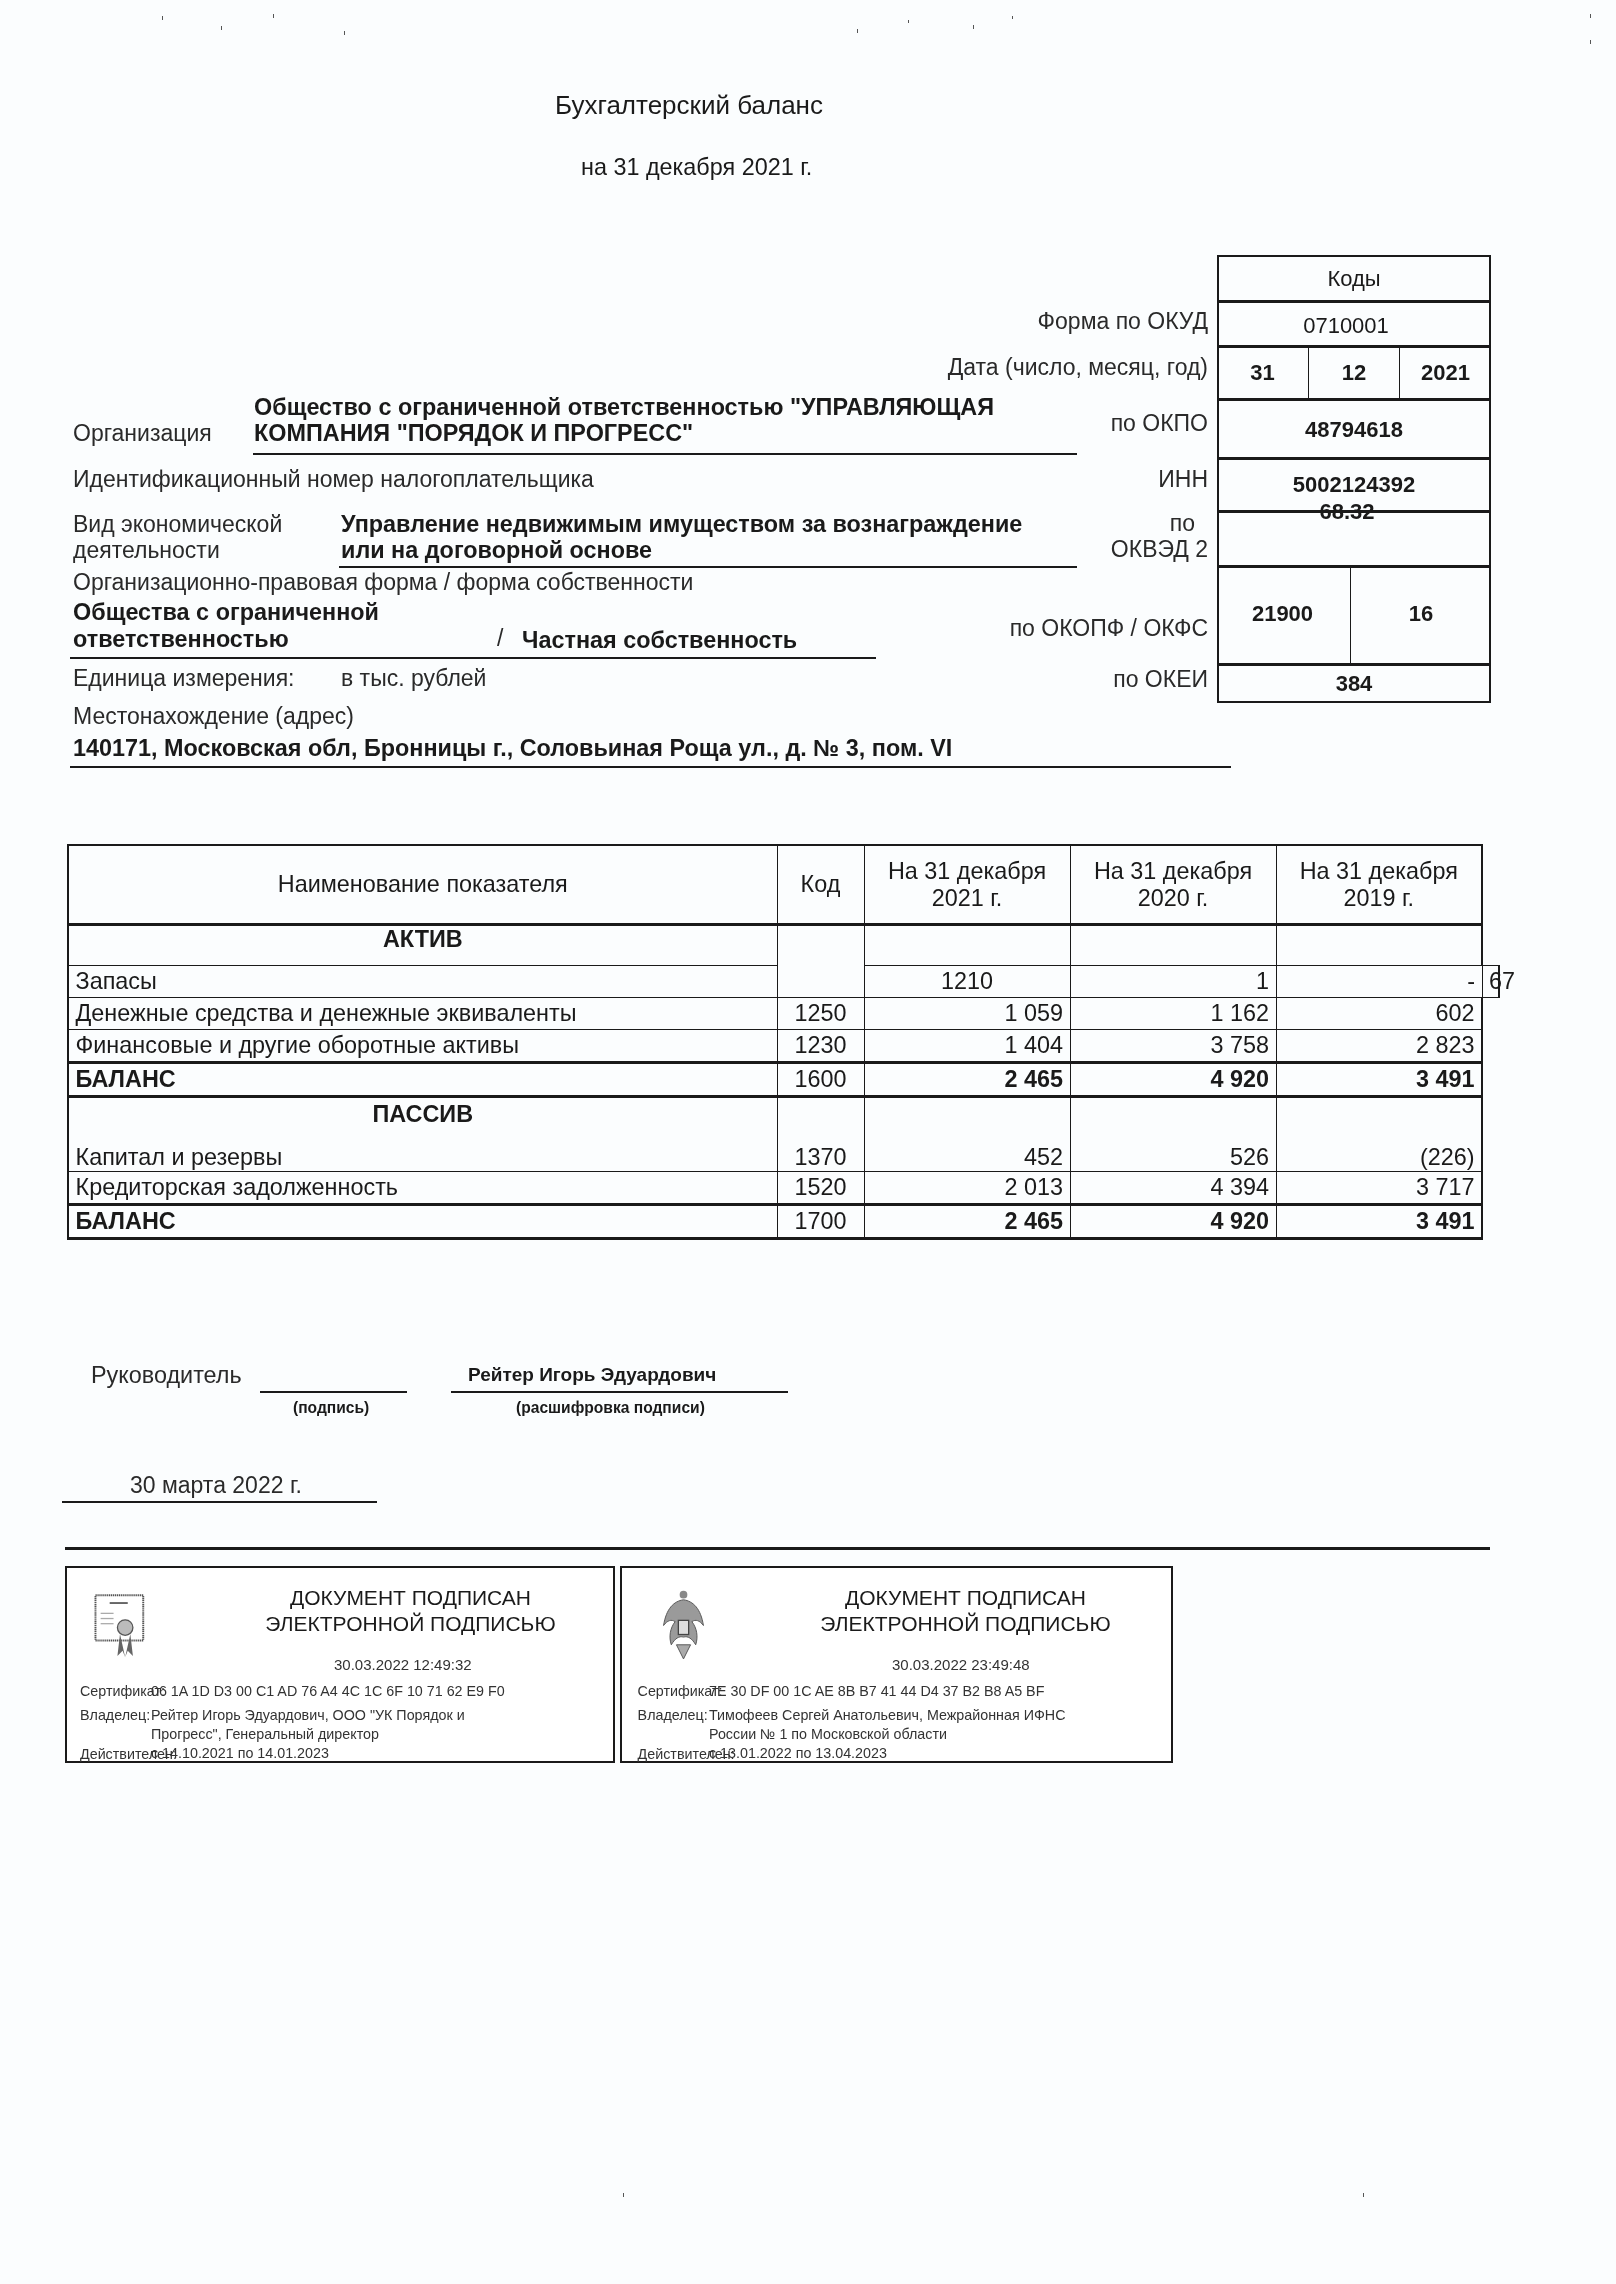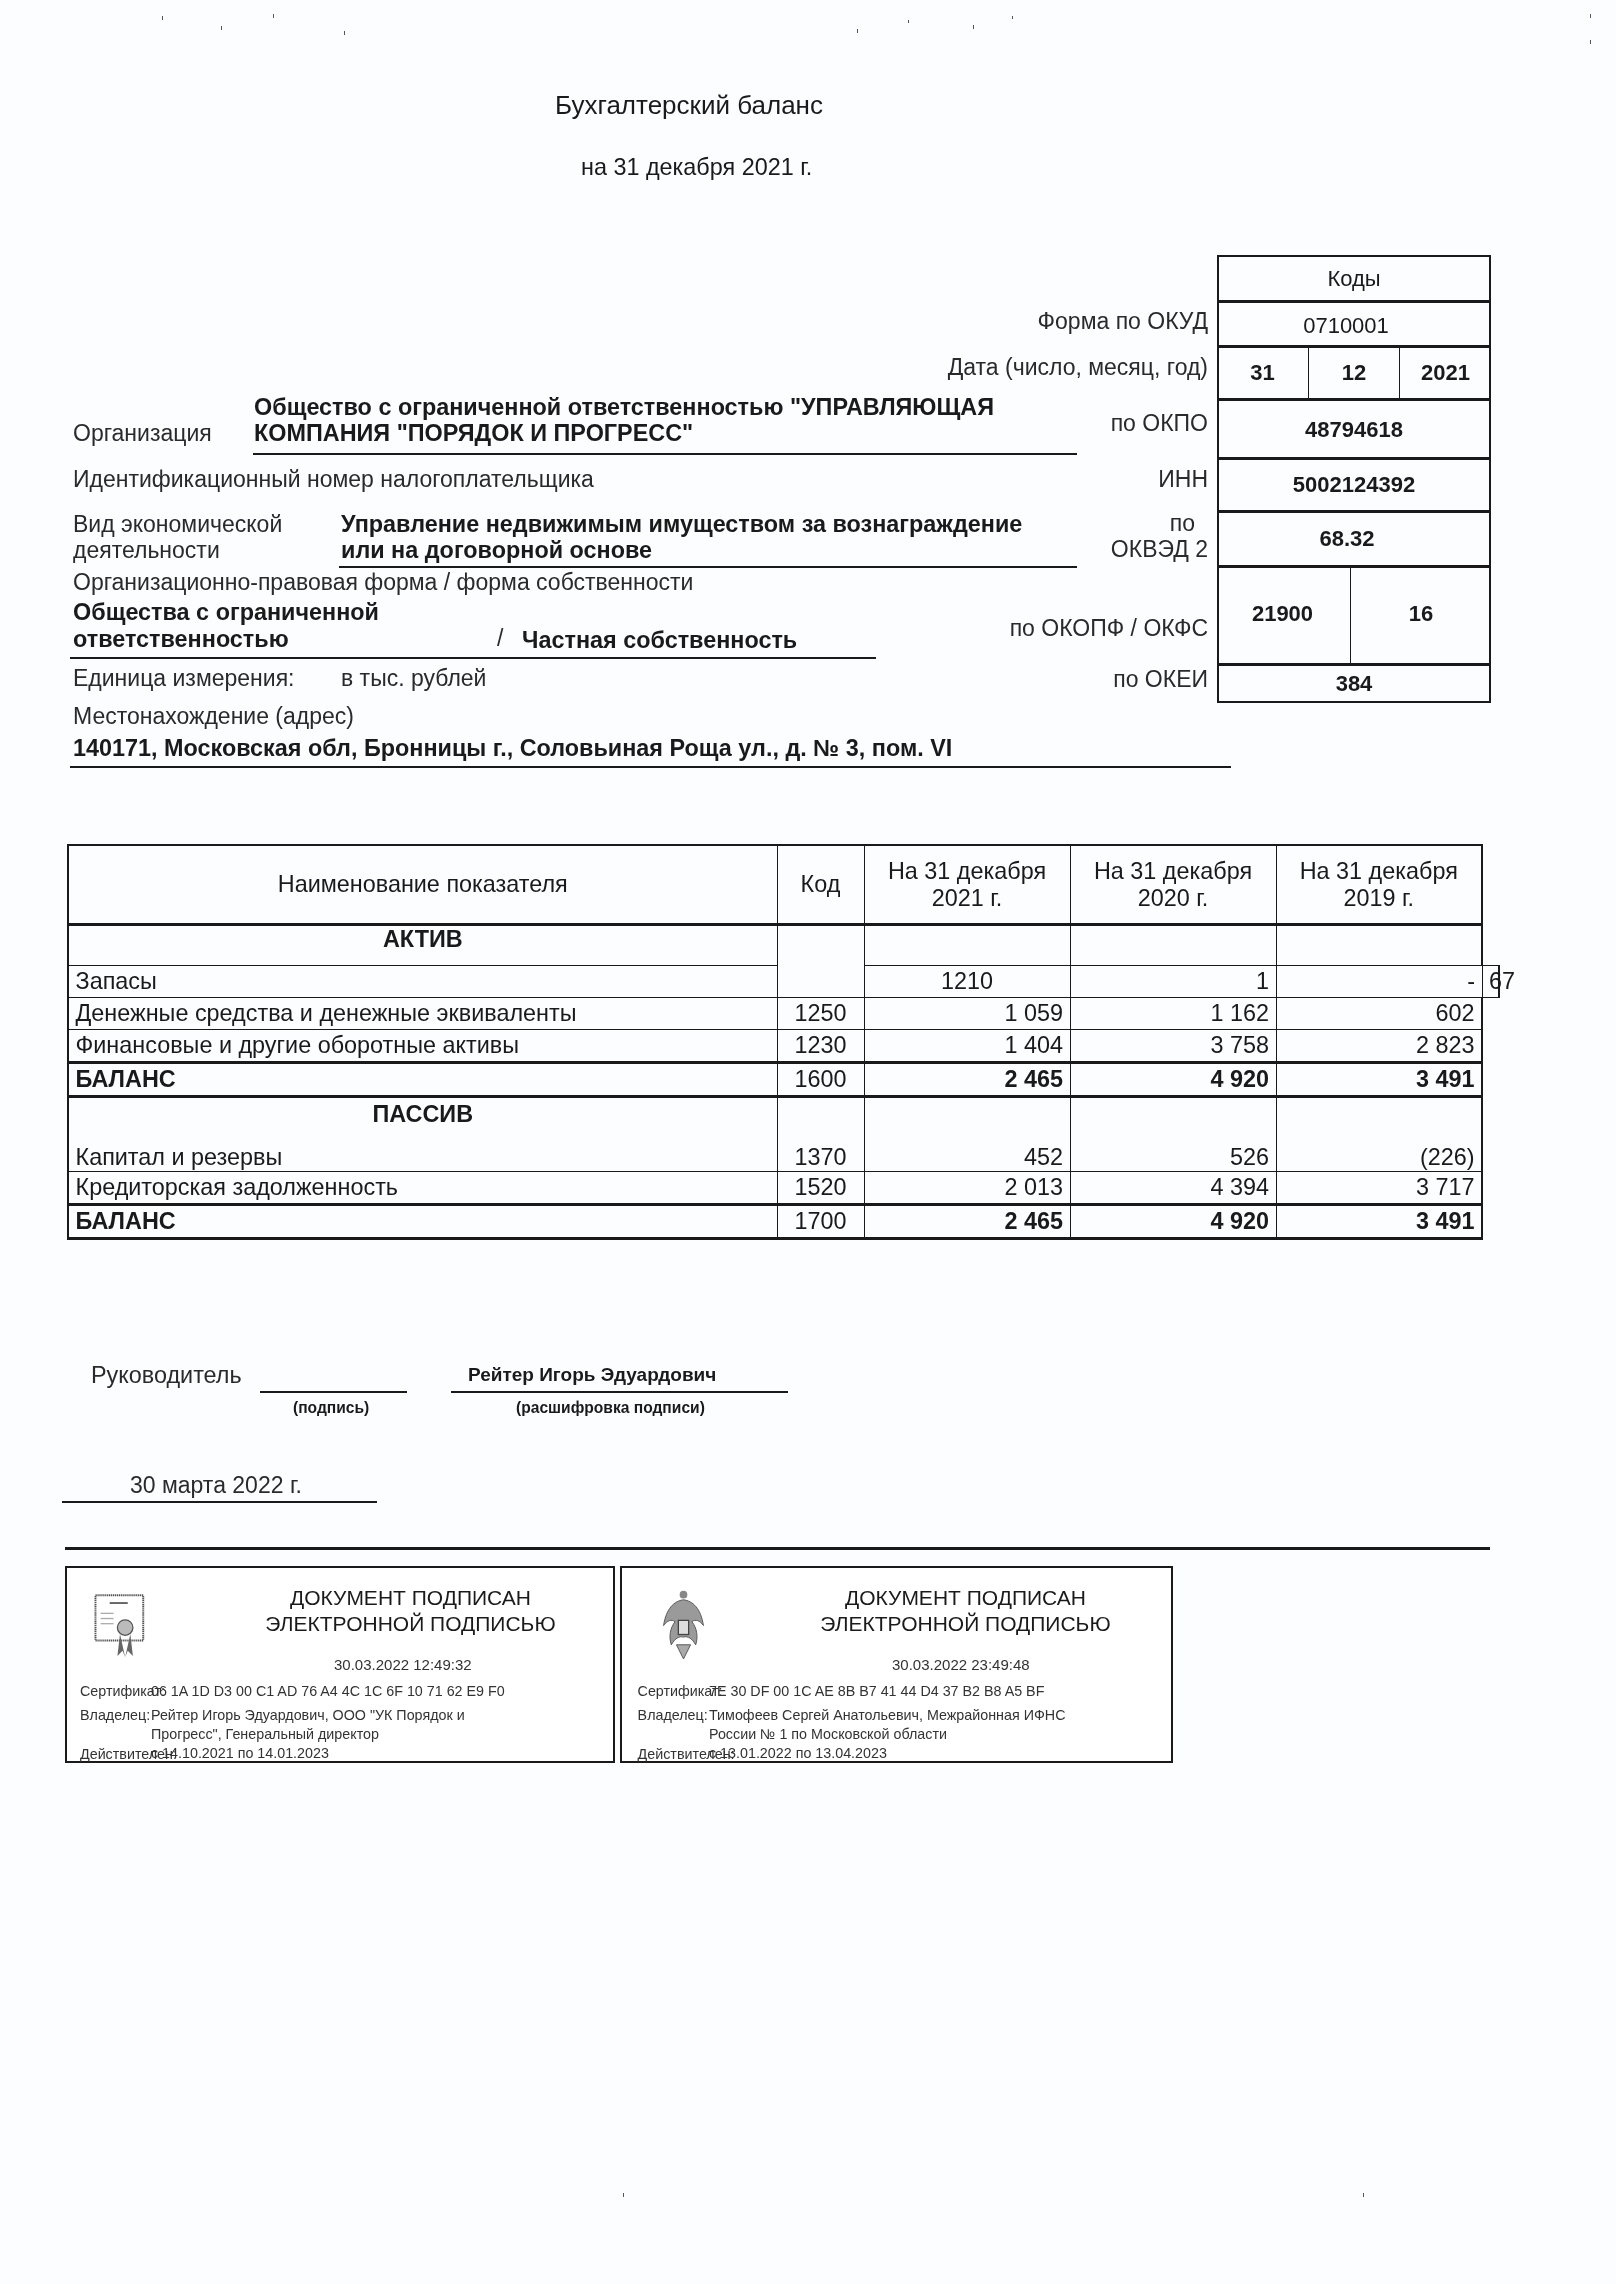--- a/index.html
+++ b/index.html
@@ -96,21 +96,21 @@
   <div class="hline" style="left:1399px;top:347px;width:1.3px;height:52px;"></div>
   <div class="cell b" style="left:1400px;top:347px;width:91px;height:52px;">2021</div>
   <div class="hline" style="left:1217px;top:398px;width:274px;height:2.6px;"></div>
 
   <div class="cell b" style="left:1217px;top:401px;width:274px;height:57px;">48794618</div>
   <div class="hline" style="left:1217px;top:457px;width:274px;height:2.6px;"></div>
 
   <div class="cell b" style="left:1217px;top:459px;width:274px;height:52px;">5002124392</div>
   <div class="hline" style="left:1217px;top:510px;width:274px;height:2.6px;"></div>
 
-  <div class="cell b" style="left:1217px;top:513px;width:260px;height:52px;">68.32</div>
+  <div class="cell b" style="left:1217px;top:486px;width:260px;height:52px;">68.32</div>
   <div class="hline" style="left:1217px;top:565px;width:274px;height:2.6px;"></div>
 
   <div class="cell b" style="left:1217px;top:567px;width:131px;height:97px;align-items:flex-start;padding-top:34px;">21900</div>
   <div class="hline" style="left:1350px;top:567px;width:1.3px;height:97px;"></div>
   <div class="cell b" style="left:1351px;top:567px;width:140px;height:97px;align-items:flex-start;padding-top:34px;">16</div>
   <div class="hline" style="left:1217px;top:663px;width:274px;height:2.6px;"></div>
 
   <div class="cell b" style="left:1217px;top:666px;width:274px;height:36px;">384</div>
 </div>
 

